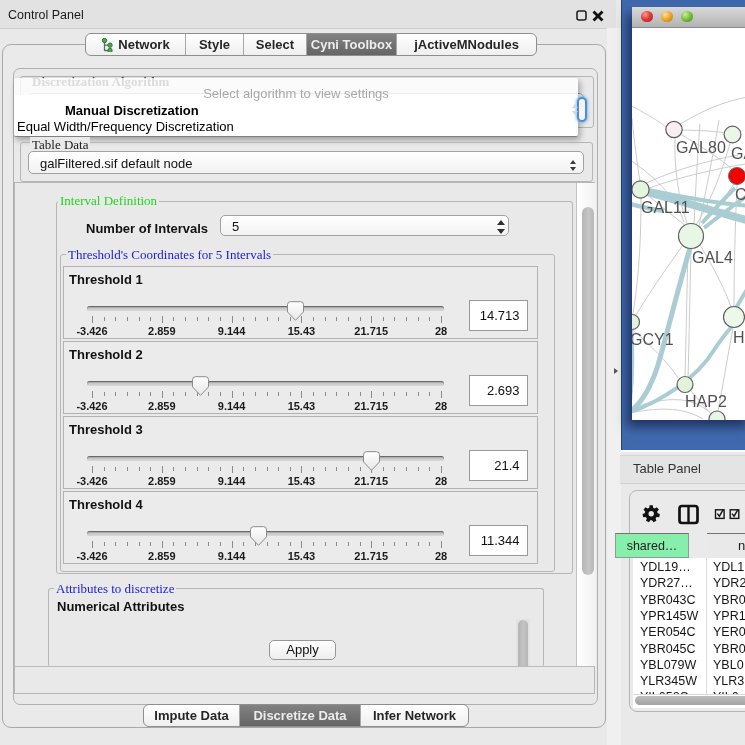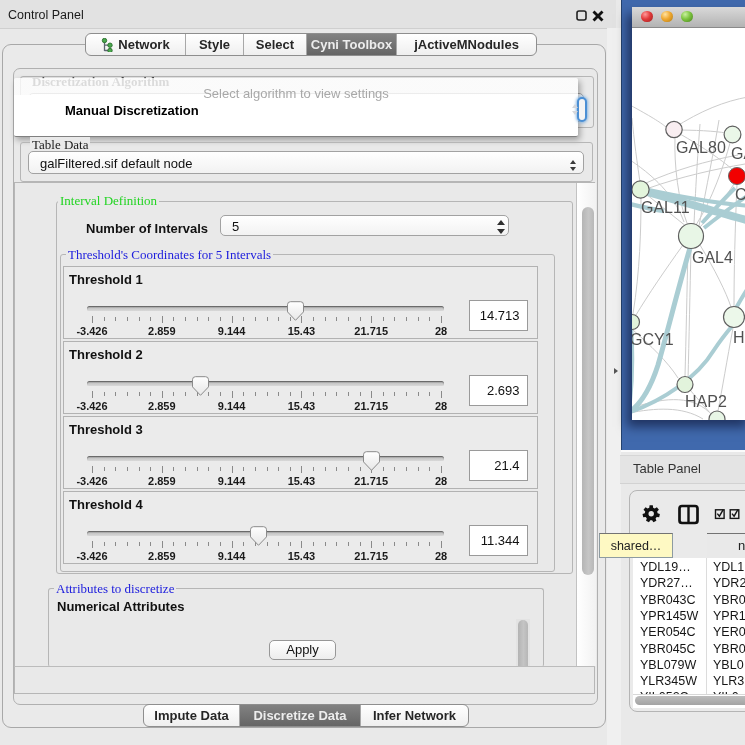--- a/index.html
+++ b/index.html
@@ -49,21 +49,21 @@
   
   .vthumb{position:absolute;border-radius:7px;background:linear-gradient(90deg,#b5b5b5,#c6c6c6 55%,#b8b8b8);}
   
   #net{left:621px;top:0;width:124px;height:450px;background:#4069ad;border-left:1px solid #24426f;border-bottom:1px solid #2a4e86;}
   #netwin{left:632px;top:7px;width:120px;height:413px;background:#ffffff;box-shadow:-5px 7px 10px rgba(0,0,25,0.5);}
   #nettitle{position:absolute;left:0;top:0;width:100%;height:21px;background:linear-gradient(#d9d9d9,#b3b3b3);border-bottom:1px solid #8a8a8a;box-sizing:border-box;}
   .light{position:absolute;top:3.75px;width:11.5px;height:11.5px;border-radius:50%;}
   
   #tpbar{left:620px;top:455px;width:125px;height:27px;background:#e4e4e4;border-top:1px solid #d6d6d6;border-bottom:1px solid #d2d2d2;}
   #tpanel{left:629px;top:490px;width:130px;height:220px;border:1px solid #b5b5b5;border-radius:8px;background:#eaeaea;}
-  #thdr1{left:599px;top:533px;width:74px;height:25px;background:#fef9c3;border:1px solid #8d9ba1;border-top:1px solid #737373;box-sizing:border-box;font-size:12.5px;color:#222;text-align:center;line-height:24px;}
+  #thdr1{left:615px;top:533px;width:74px;height:25px;background:#86efac;border:1px solid #8d9ba1;border-top:1px solid #737373;box-sizing:border-box;font-size:12.5px;color:#222;text-align:center;line-height:24px;}
   #thdr2{left:707px;top:533px;width:38px;height:25px;background:#e9e9e9;border-top:1px solid #737373;border-bottom:1px solid #8d9ba1;font-size:13px;color:#222;padding-left:31px;line-height:24px;}
   #tbody{left:633px;top:558px;width:112px;height:136px;background:#ffffff;overflow:hidden;font-size:12.5px;color:#161616;}
   .trow{position:absolute;left:0;width:200px;height:16.3px;line-height:16.3px;}
   .c1{position:absolute;left:7px;}
   .c2{position:absolute;left:80px;}
   #colsep{left:706px;top:558px;width:1px;height:136px;background:#dcdcdc;}
 </style>
 </head>
 <body>
 <div id="app">
@@ -97,20 +97,21 @@
 
   <div class="abs group" style="left:20px;top:76px;width:572px;height:50px;"></div>
   <div class="abs glabel" style="left:30px;top:74px;color:#4a4a4a;font-weight:bold;">Discretization Algorithm</div>
   <div class="abs combo" style="left:28px;top:93px;width:556px;height:29px;"></div>
 
   <div class="abs" style="left:577px;top:97px;width:10px;height:25px;box-sizing:border-box;border:2.2px solid #4b8fd4;border-radius:6px;box-shadow:0 0 3px 1px #8ab7e2;background:#f4f4f4;z-index:3;"></div>
 
   <div class="abs" id="overlay"></div>
   <div class="abs" style="left:14px;top:86px;width:564px;text-align:center;font-size:13px;color:#a8a8a8;">Select algorithm to view settings</div>
   <div class="abs" style="left:17px;top:103px;font-size:13px;font-weight:bold;color:#000;padding-left:48px;">Manual Discretization</div>
+  <div class="abs" style="left:17px;top:119px;font-size:13px;color:#000;">Equal Width/Frequency Discretization</div>
 
   <div class="abs" style="left:572px;top:104px;width:7px;height:11px;z-index:4;">
     <div style="position:absolute;left:0;top:0;border:3.5px solid transparent;border-bottom:4px solid #d4d7dc;border-top:none;"></div>
     <div style="position:absolute;left:0;bottom:0;border:3.5px solid transparent;border-top:4px solid #d4d7dc;border-bottom:none;"></div>
   </div>
 
   <div class="abs group" style="left:20px;top:142px;width:571px;height:38px;"></div>
   <div class="abs glabel" style="left:30px;top:137px;color:#1a1a1a;background:#e9e9e9;">Table Data</div>
   <div class="abs combo" style="left:28px;top:151px;width:556px;height:23px;">
     <div class="ct">galFiltered.sif default node</div>

